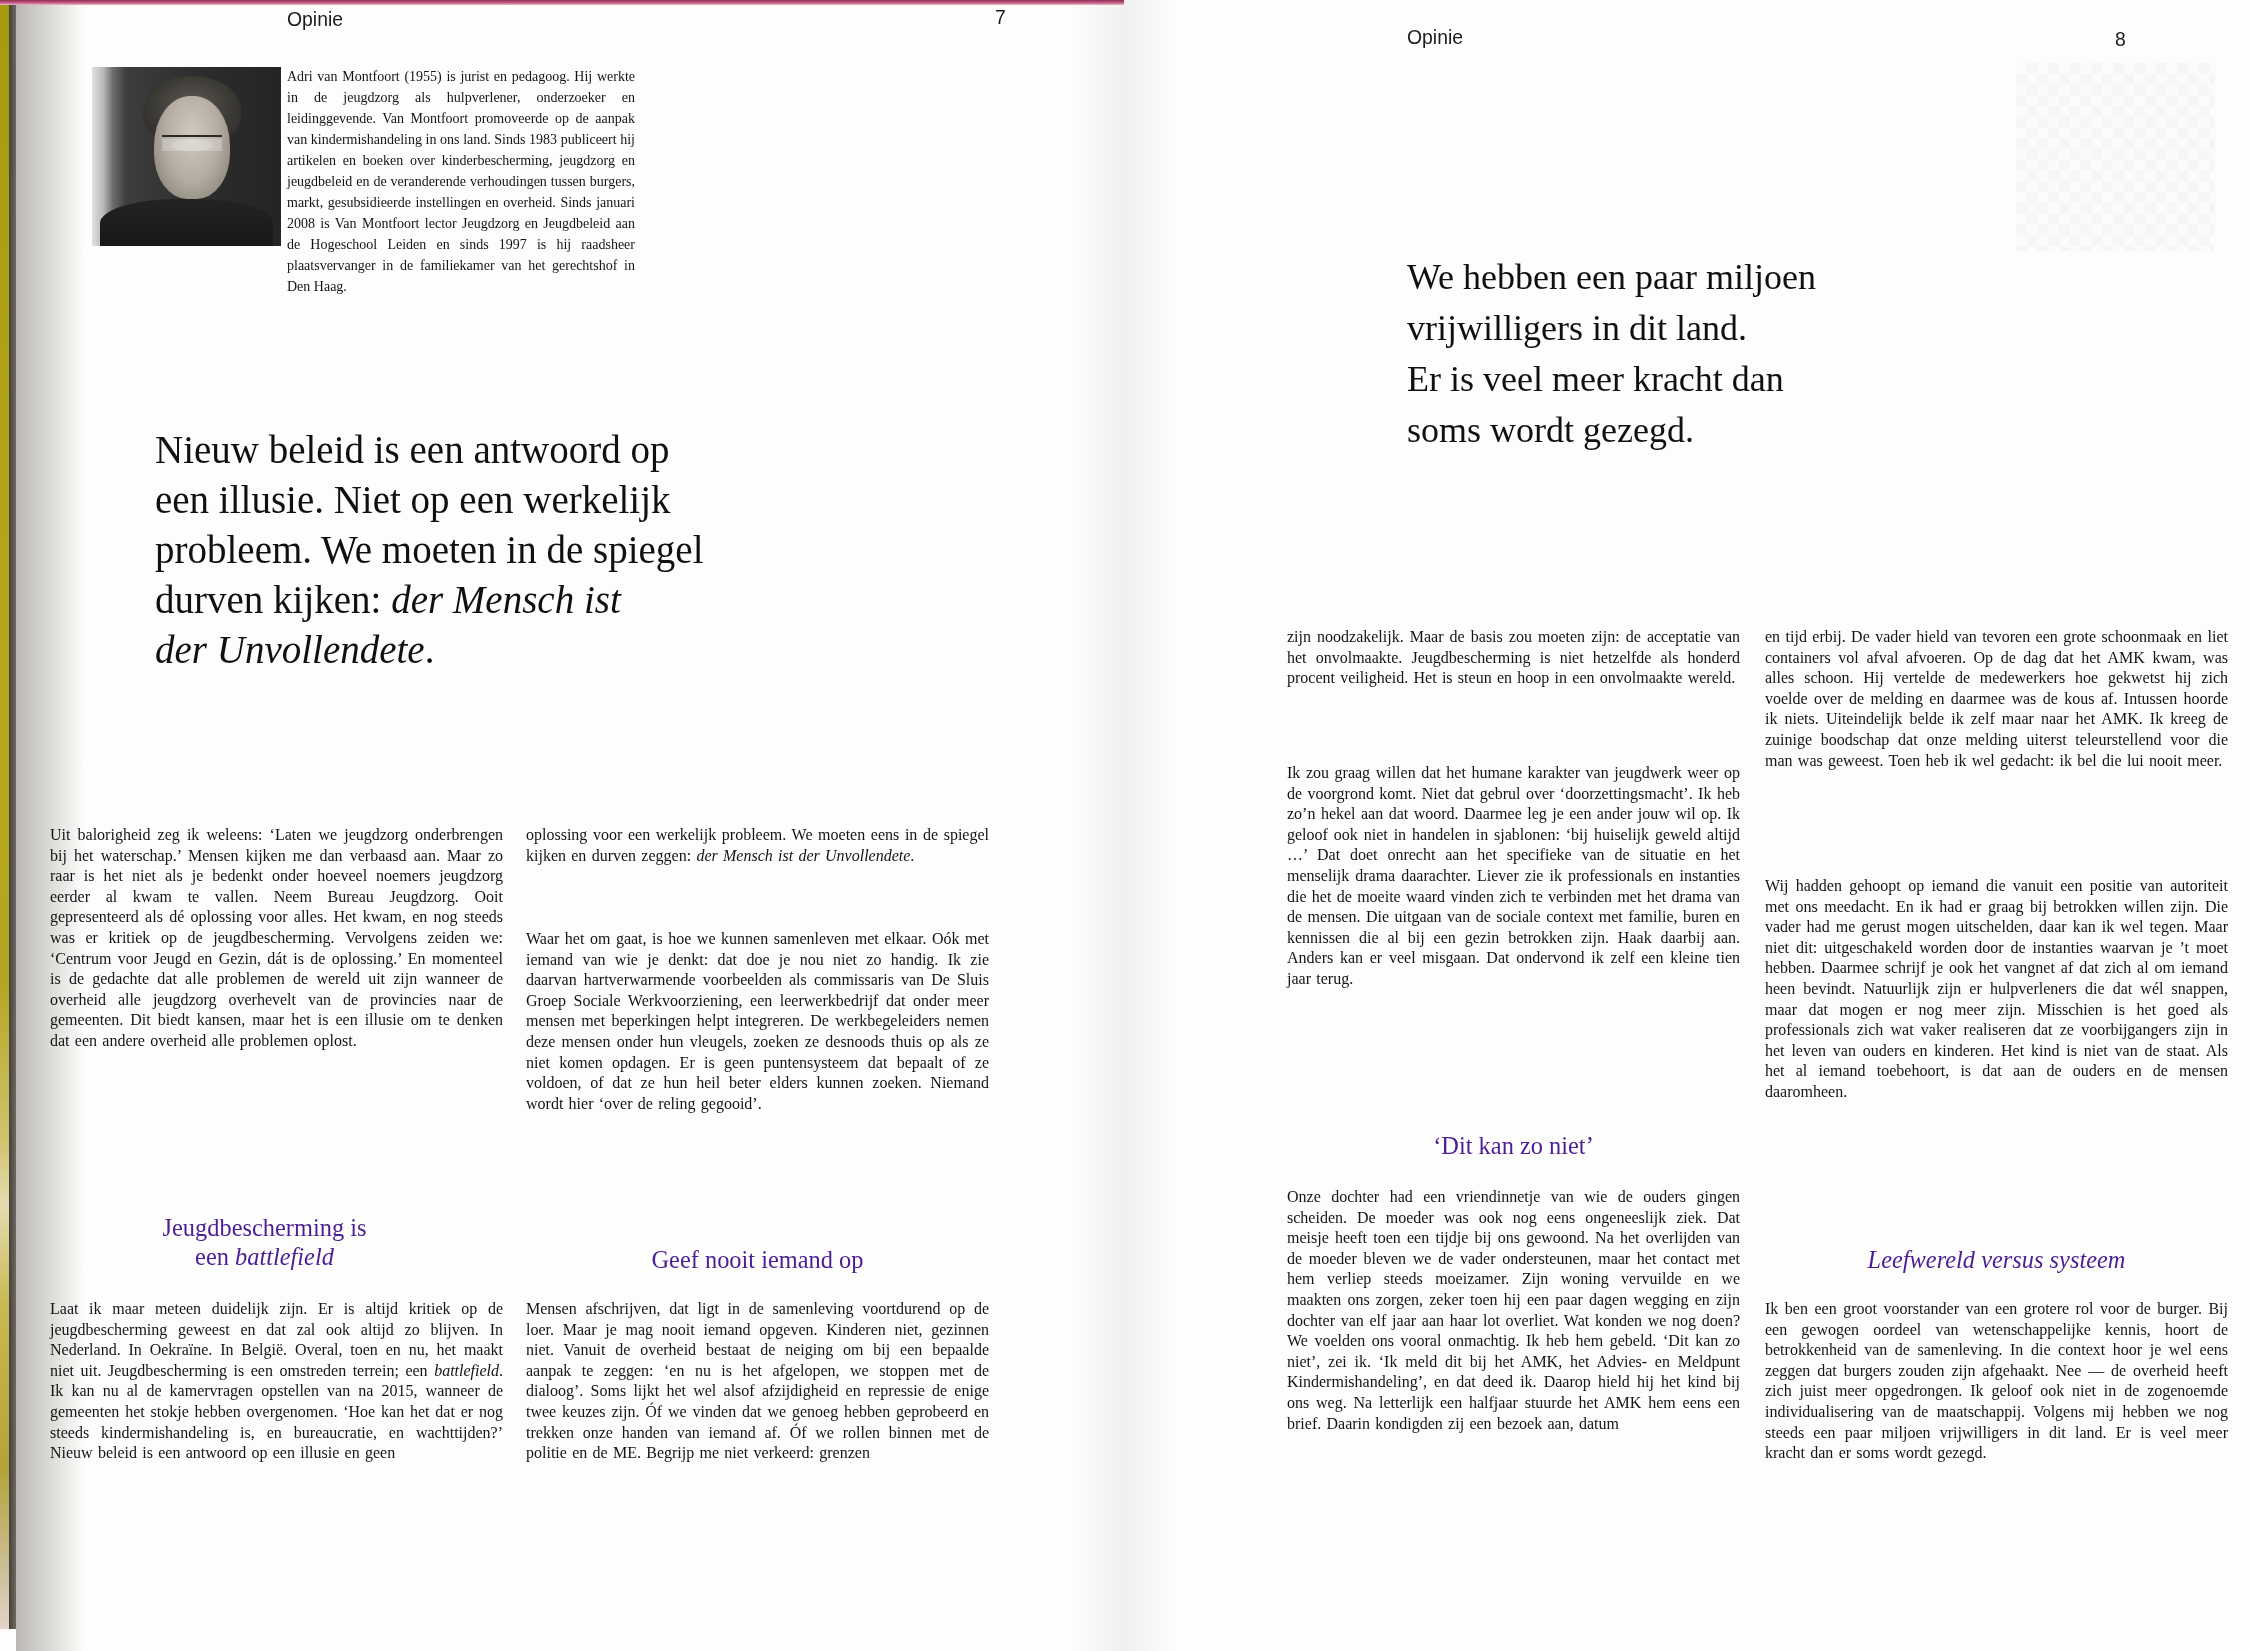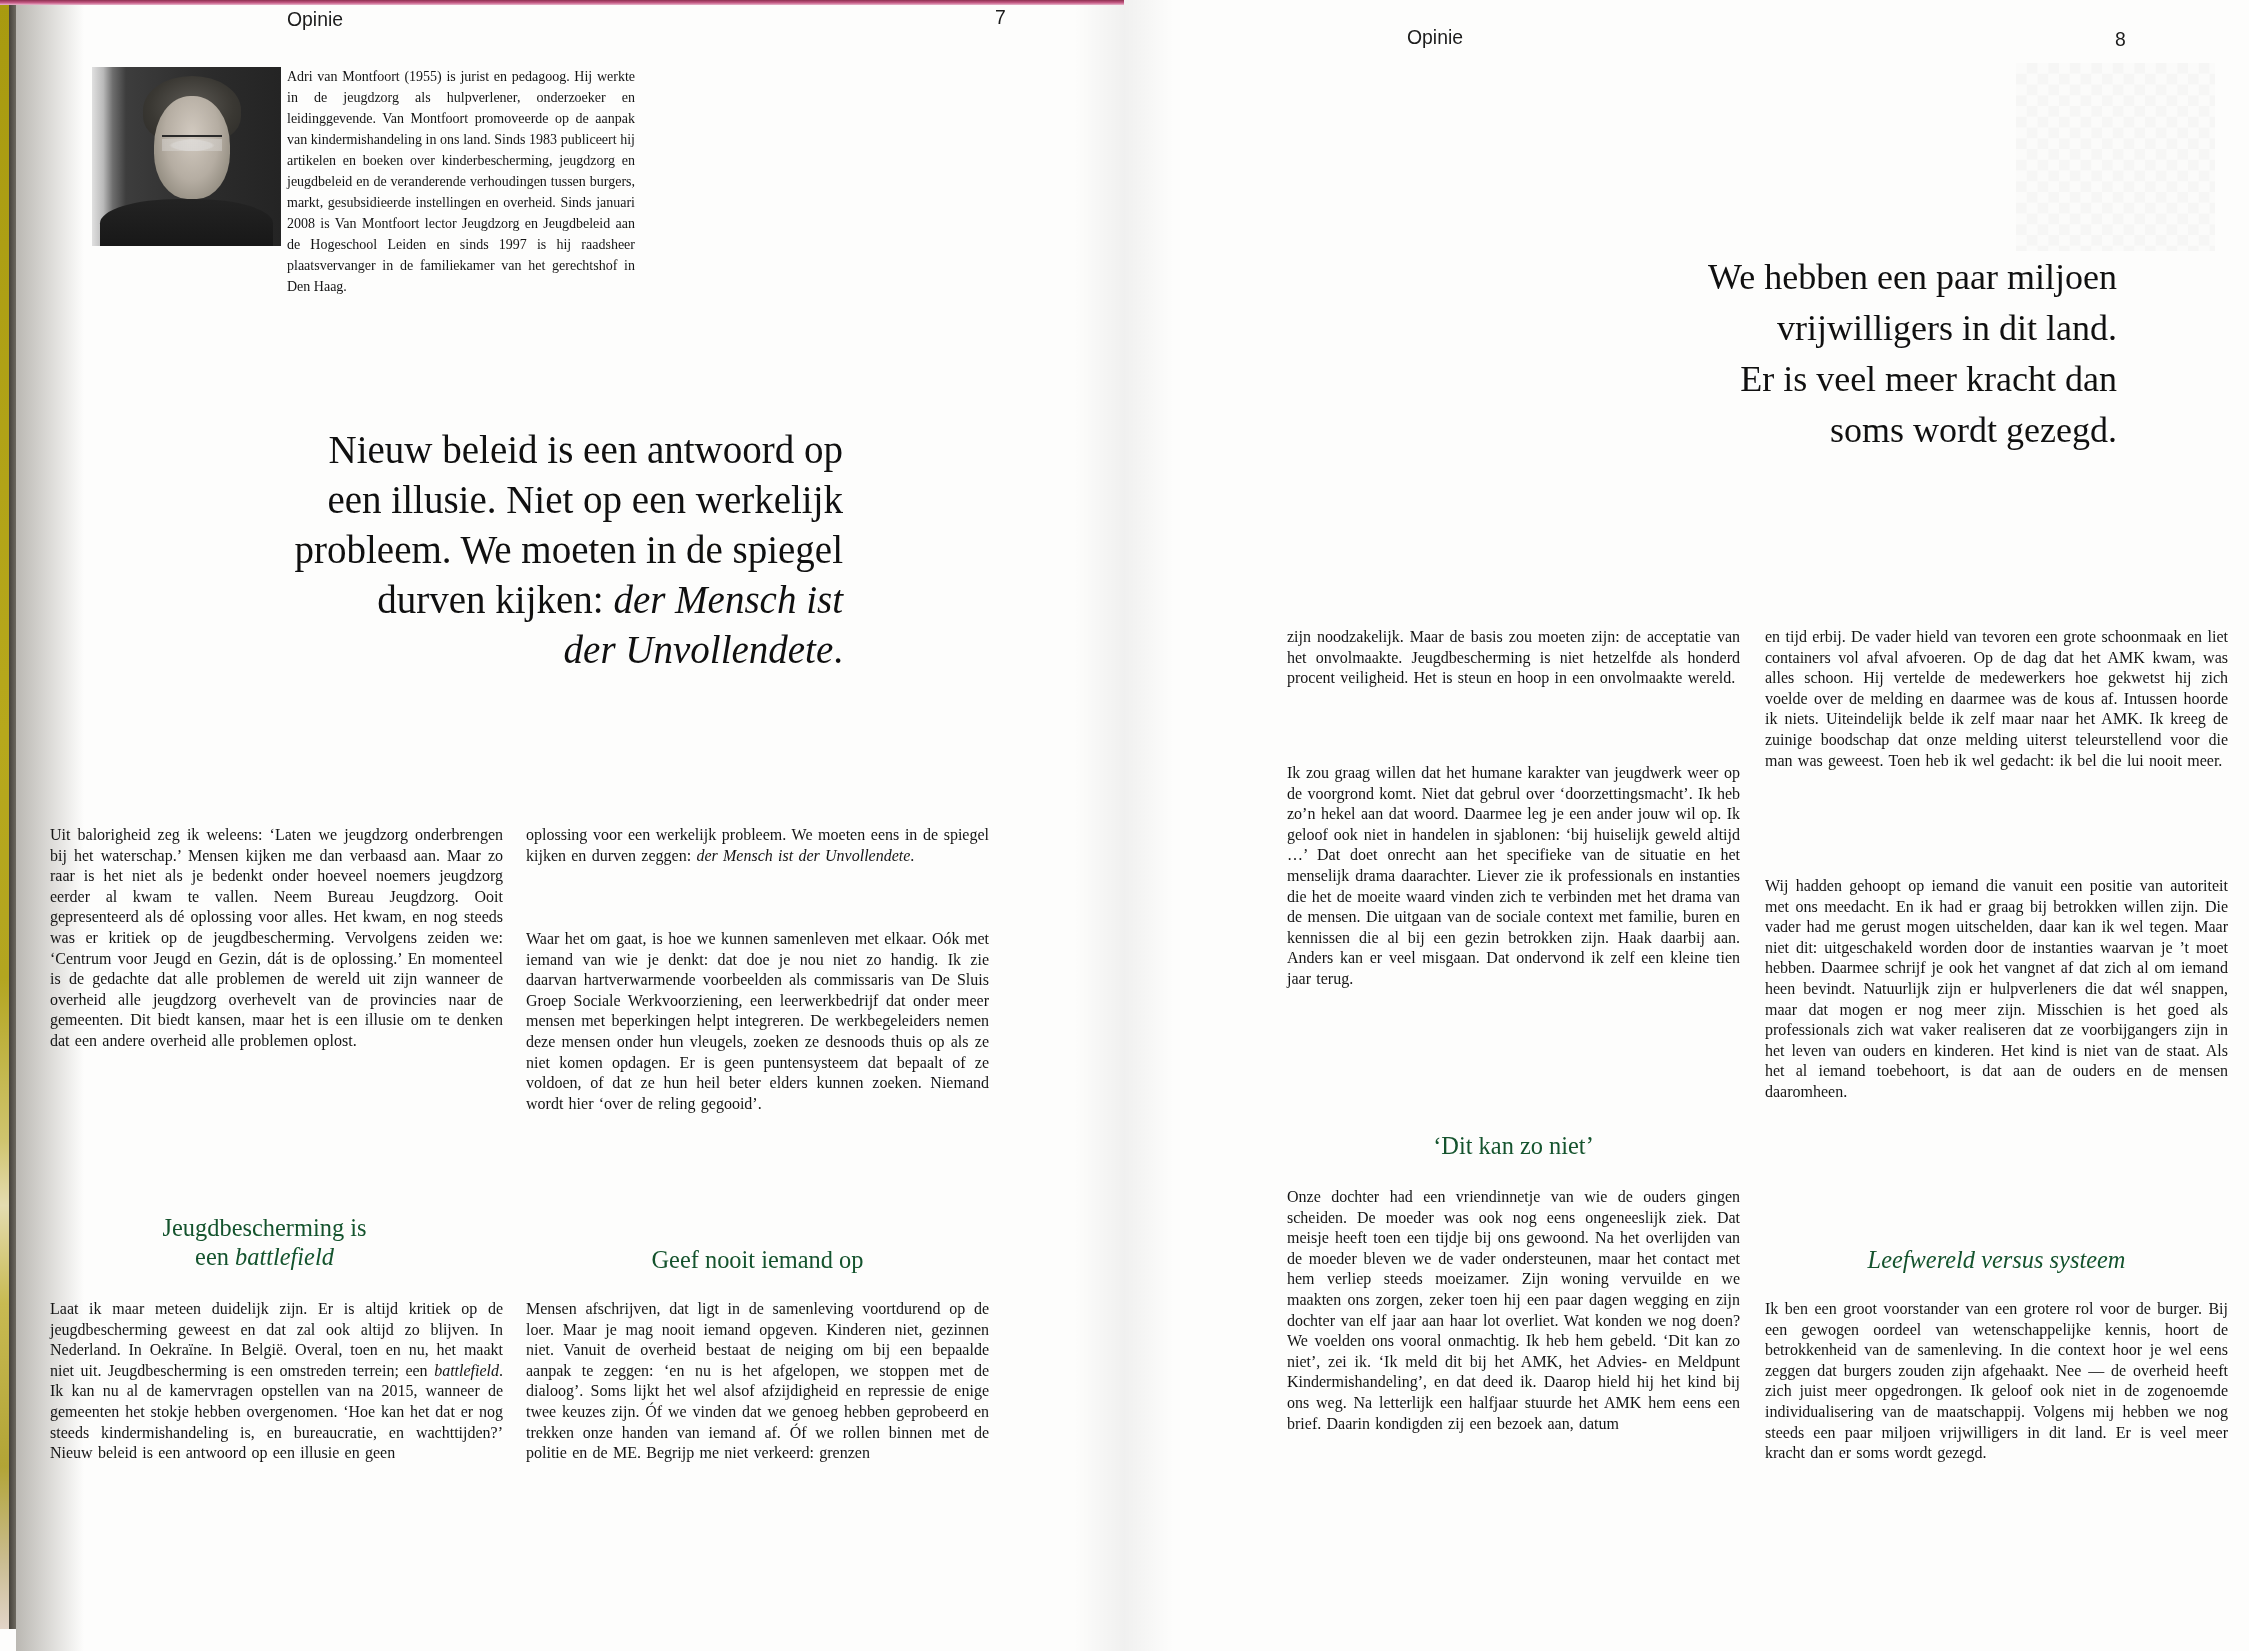--- a/index.html
+++ b/index.html
@@ -38,29 +38,29 @@
 
   
   .ghost-img{position:absolute;left:2016px;top:63px;width:199px;height:188px;opacity:0.55;
     background:repeating-conic-gradient(#f1f1f0 0% 25%, #fafaf9 0% 50%);background-size:21.5px 21.5px;}
 
   
   .bio{position:absolute;left:287px;top:66px;width:348px;
     font-size:14px;line-height:21px;text-align:justify;}
 
   
-  .pq{position:absolute;font-family:"Liberation Serif",serif;color:#101010;text-align:right;}
+  .pq{position:absolute;font-family:"Liberation Serif",serif;color:#101010;}
   .pq-left{left:155px;top:425px;width:688px;font-size:39px;line-height:50px;}
   .pq-right{left:1407px;top:252px;width:710px;font-size:36px;line-height:51px;}
   .pq em{font-style:italic;font-family:Liberation Serif, serif;}
 
   
   .blk{position:absolute;font-size:16px;line-height:20.6px;text-align:justify;word-spacing:0.08em;}
   .w-l{width:453px;} .w-r{width:463px;}
-  .head-blk{position:absolute;font-size:24.4px;line-height:29px;text-align:center;font-family:"Liberation Serif",serif;color:#14532d;}
+  .head-blk{position:absolute;font-size:24.4px;line-height:29px;text-align:center;font-family:"Liberation Serif",serif;color:#4c1d95;}
   .blk em,.head-blk em{}
 </style>
 </head>
 <body>
 
 <div id="sheet">
 
   <div class="spine-yellow"></div>
   <div class="spine-dark"></div>
   <div class="spine-fade"></div>

